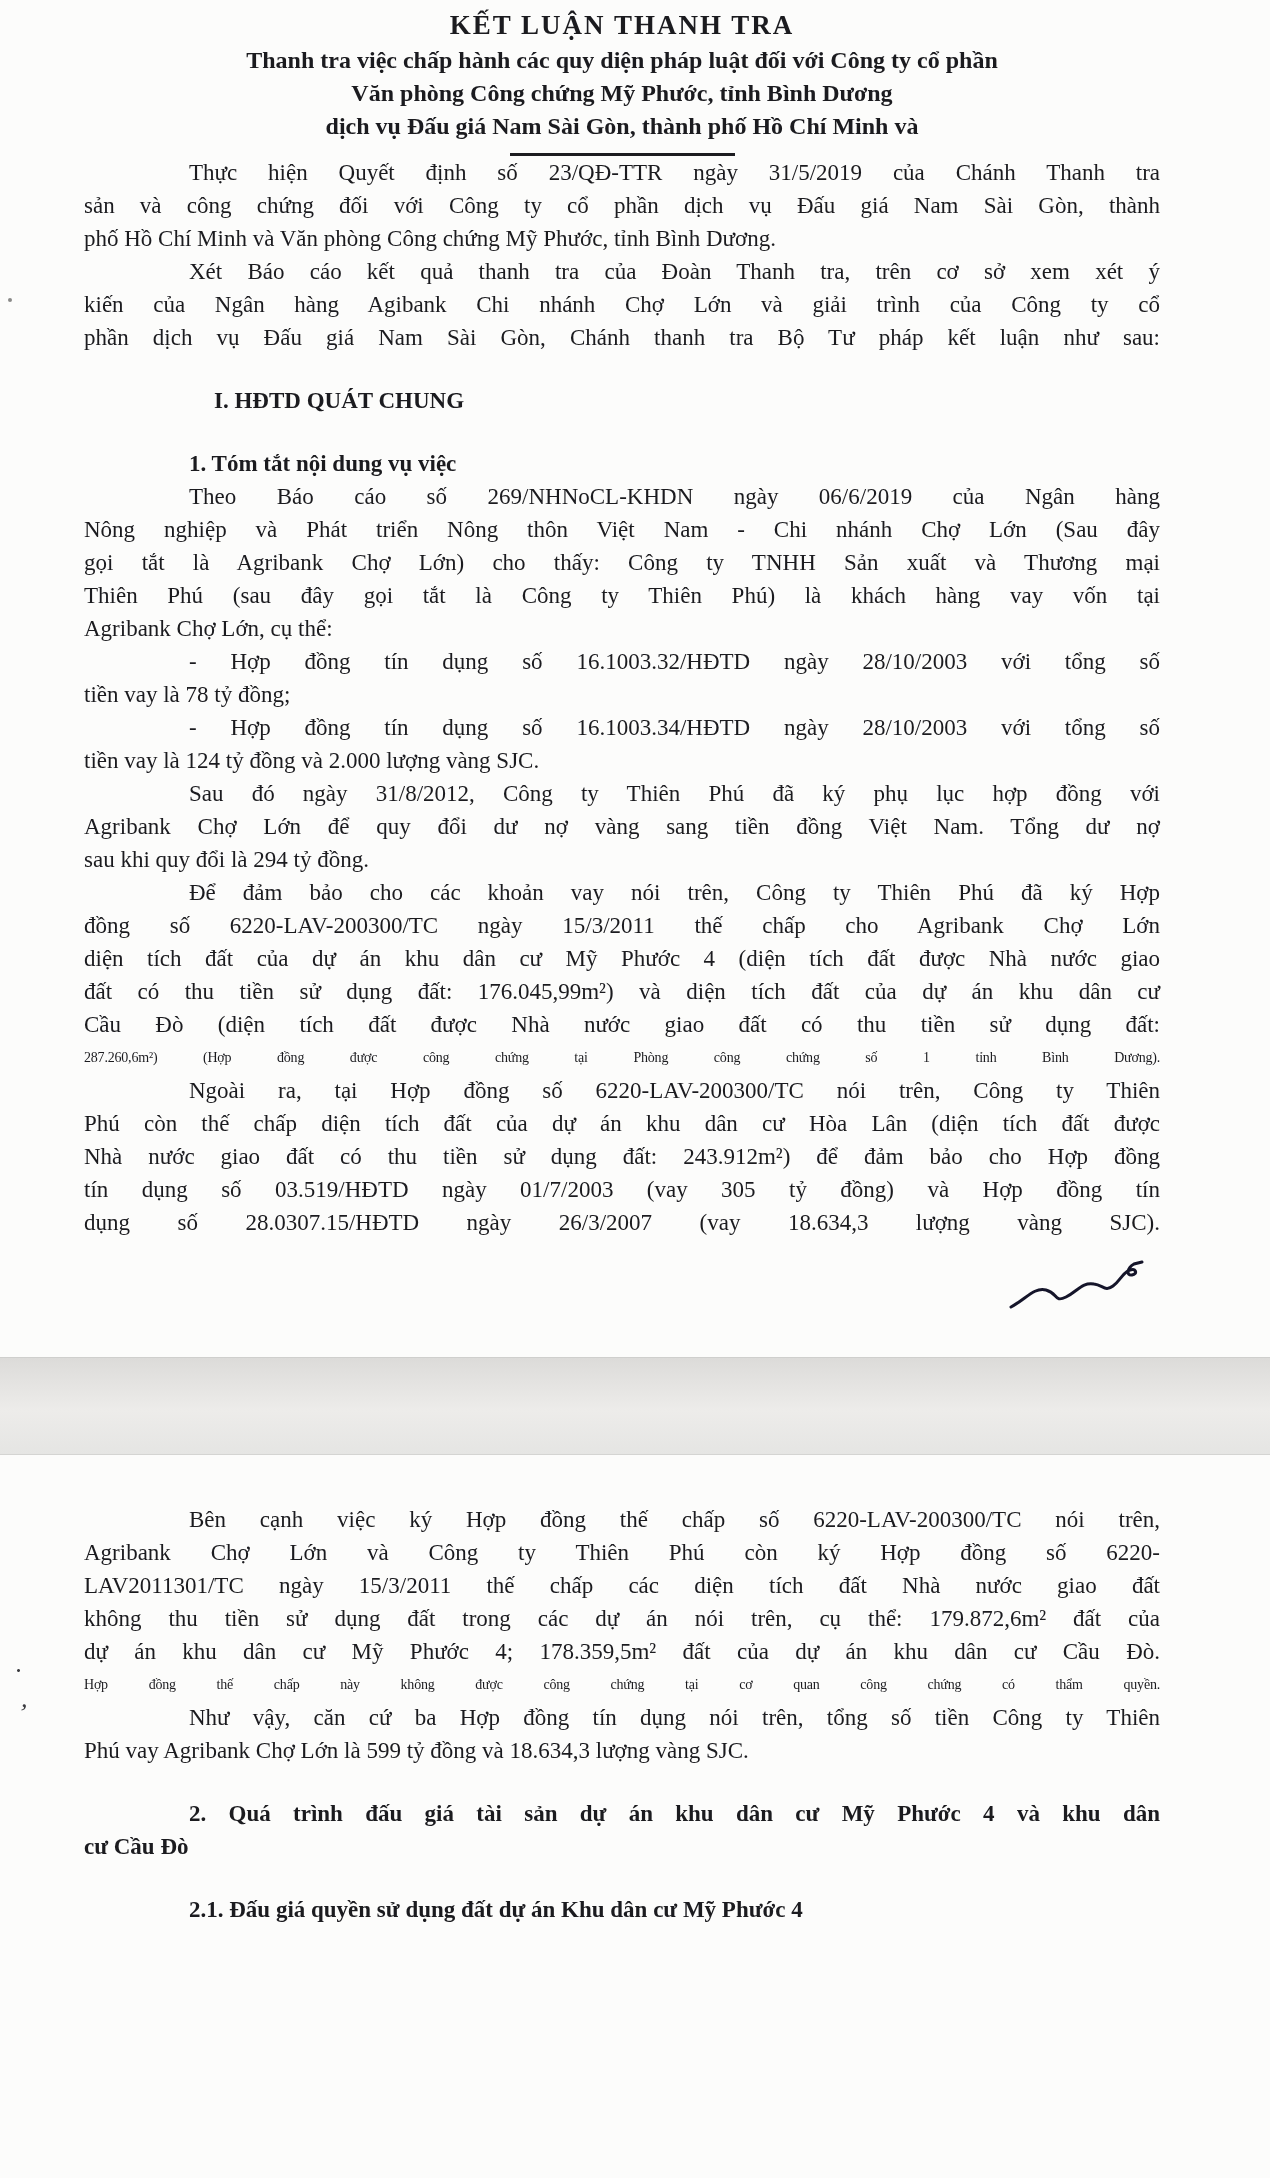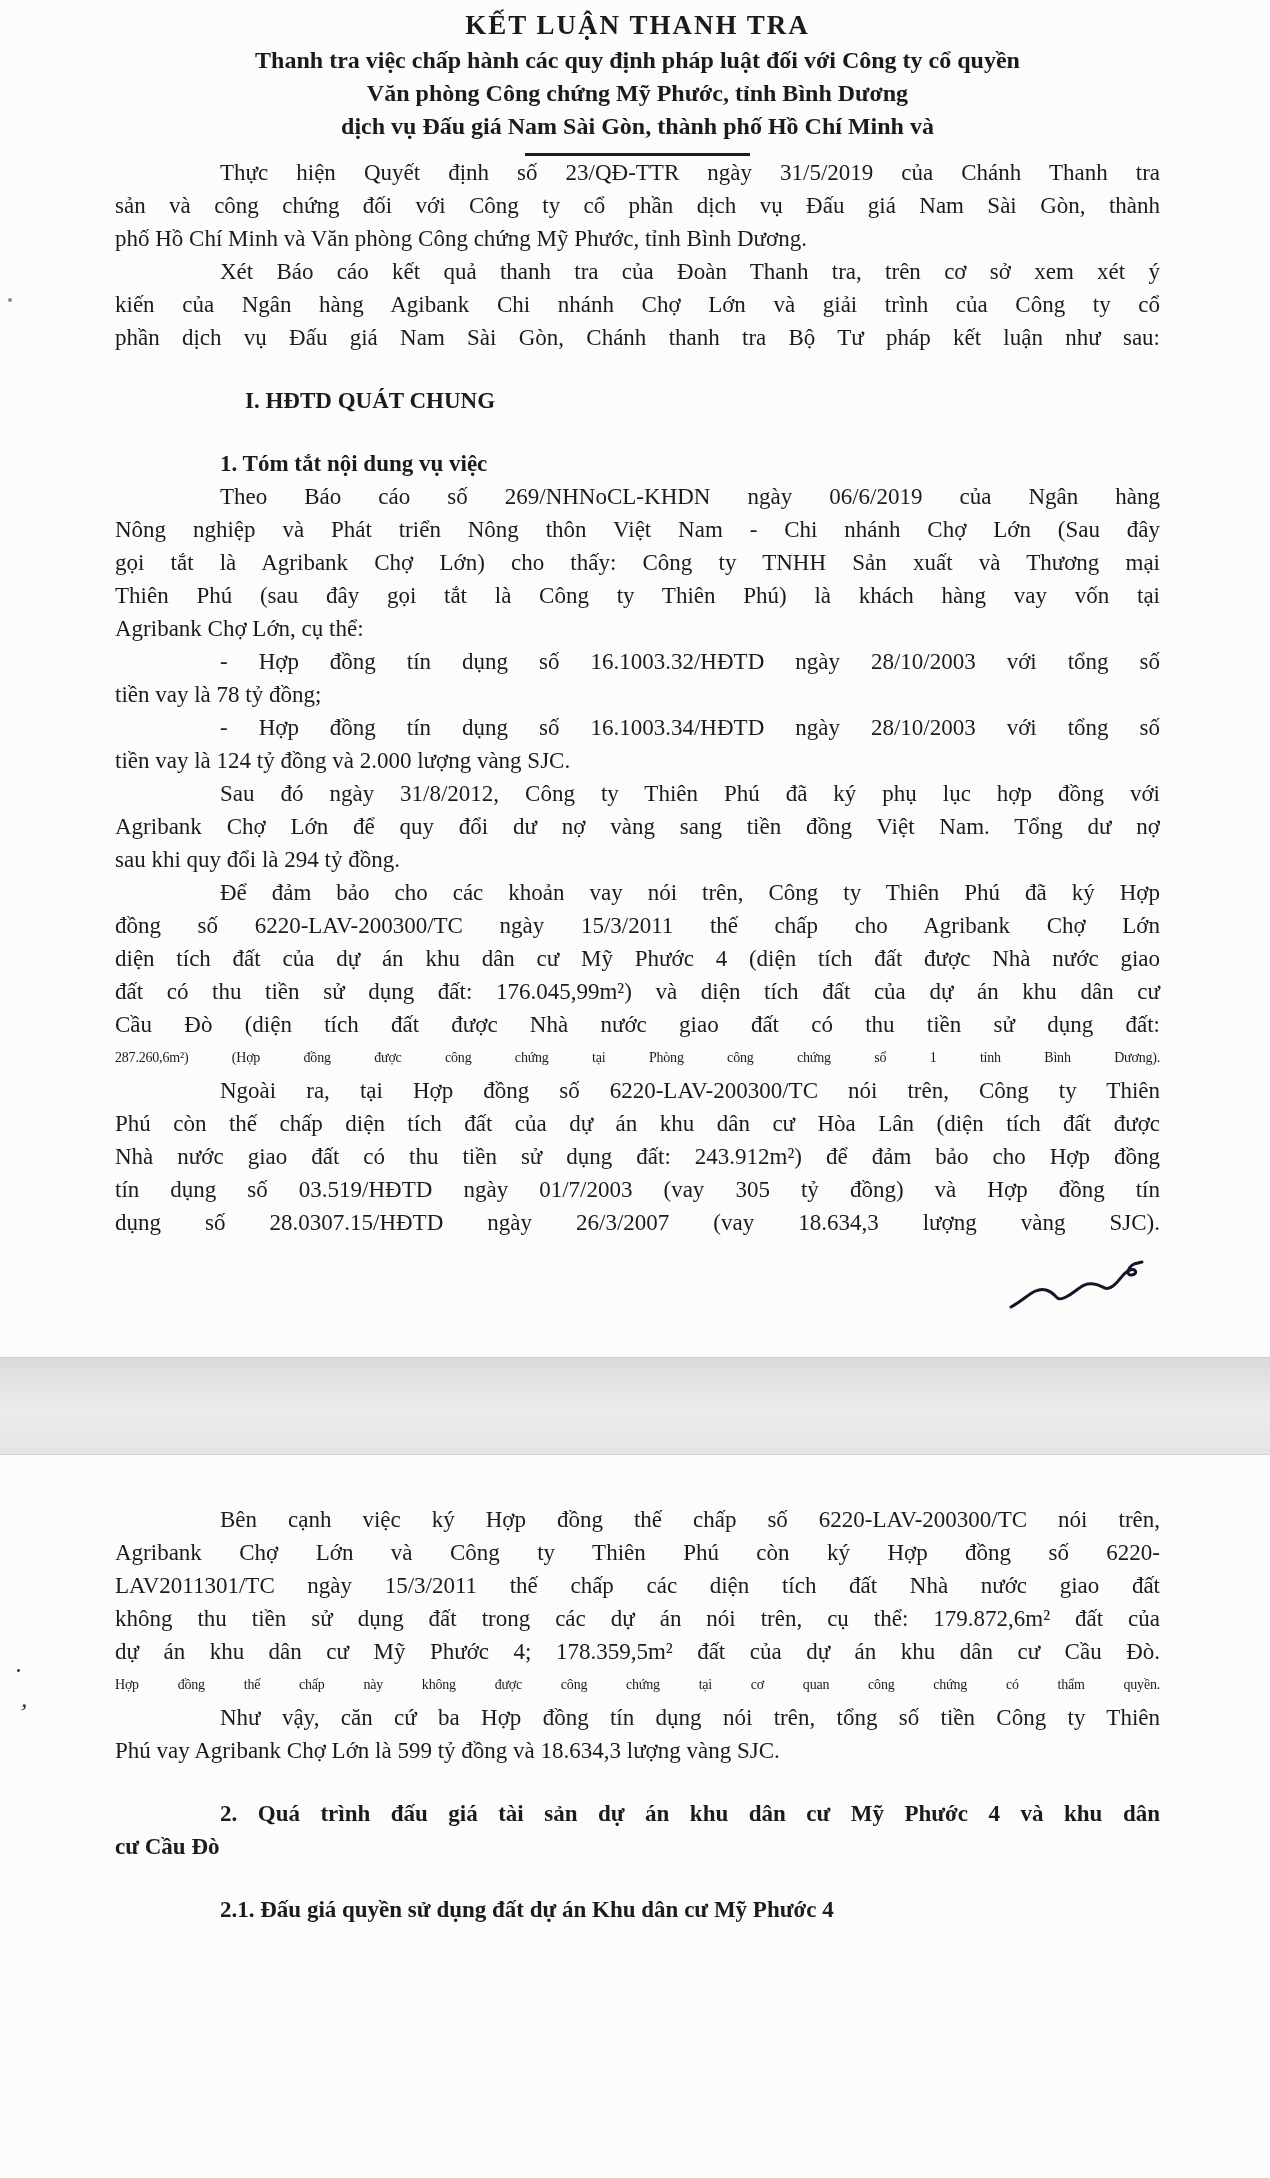--- a/index.html
+++ b/index.html
@@ -6,21 +6,21 @@
     margin:0;padding:0;
     width:1270px;height:2178px;
     background:#fcfcfb;
     overflow:hidden;
     font-family:"Liberation Serif","DejaVu Serif",serif;
     color:#1b1b1f;
   }
   .page{
     position:relative;
     width:1270px;height:1750px;
-    padding:6px 110px 0 115px;
+    padding:6px 110px 0 84px;
     box-sizing:border-box;
   }
   .title{
     margin:0;
     text-align:center;
     font-size:27px;line-height:38px;
     font-weight:bold;
     letter-spacing:2px;
   }
   .subtitle .line{
@@ -65,21 +65,21 @@
   .art-comma{ left:22px; top:1694px; transform:rotate(8deg); }
 </style>
 </head>
 <body>
 
 <div class="page">
 
   <h1 class="title">KẾT LUẬN THANH TRA</h1>
 
   <div class="subtitle">
-    <div class="line">Thanh tra việc chấp hành các quy định pháp luật đối với Công ty cổ quyền</div>
+    <div class="line">Thanh tra việc chấp hành các quy diện pháp luật đối với Công ty cổ phần</div>
     <div class="line">Văn phòng Công chứng Mỹ Phước, tỉnh Bình Dương</div>
     <div class="line">dịch vụ Đấu giá Nam Sài Gòn, thành phố Hồ Chí Minh và</div>
   </div>
 
   <div class="rule"></div>
 
   <div id="doc-body">
       <div class="block">
         <div class="line ind jl">Thực hiện Quyết định số 23/QĐ-TTR ngày 31/5/2019 của Chánh Thanh tra</div>
         <div class="line jl">sản và công chứng đối với Công ty cổ phần dịch vụ Đấu giá Nam Sài Gòn, thành</div>

